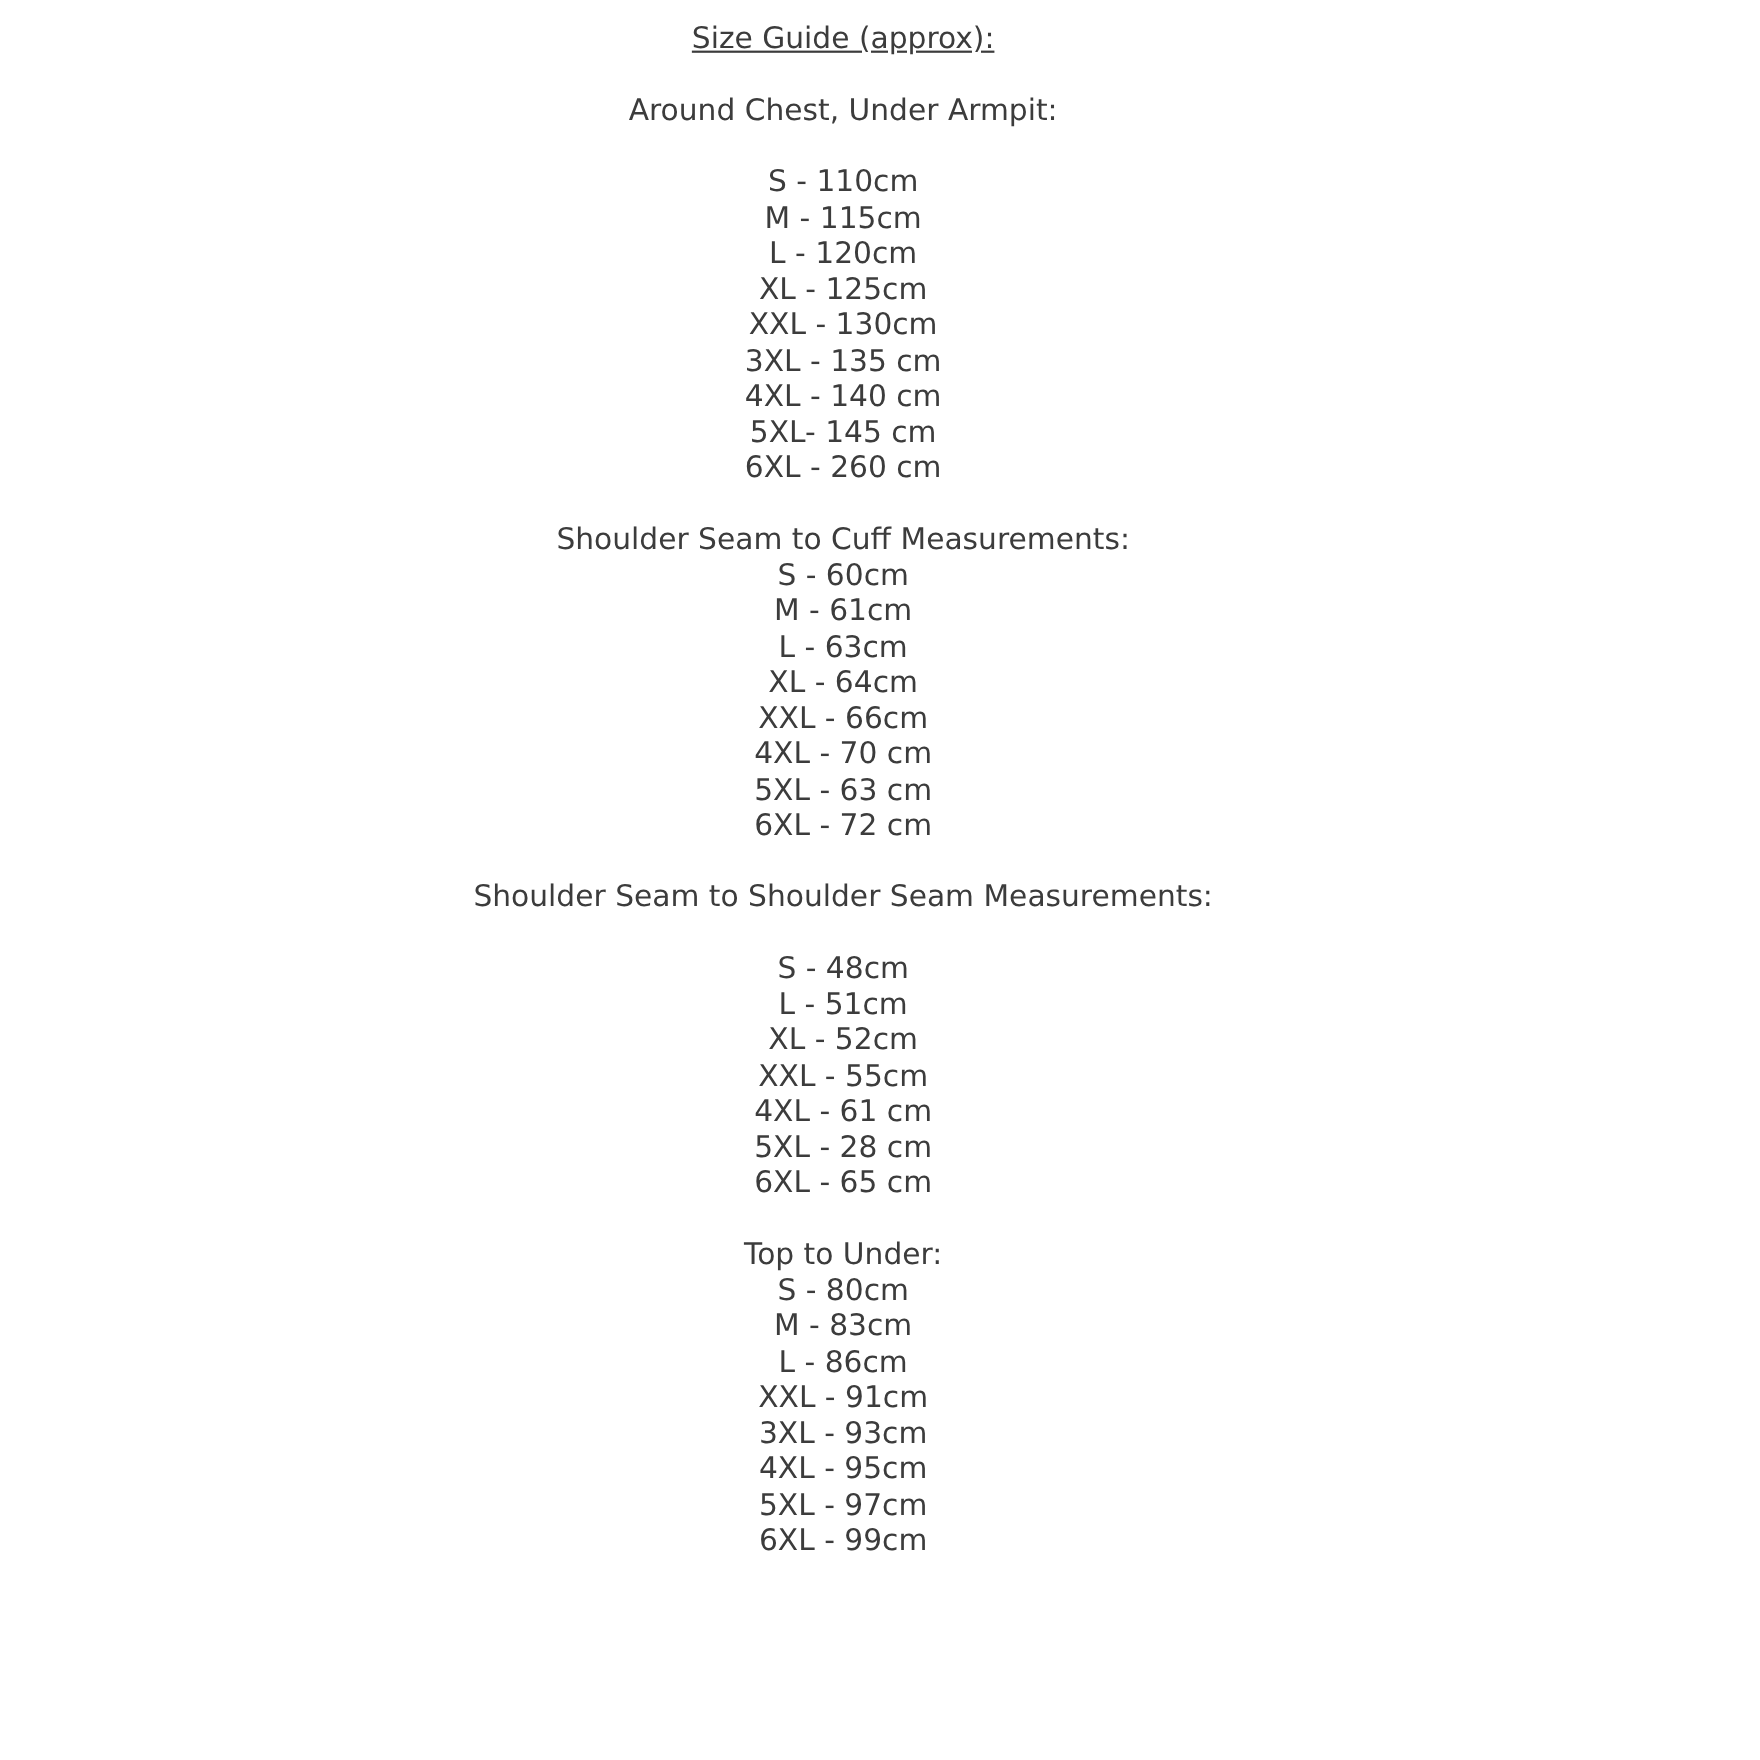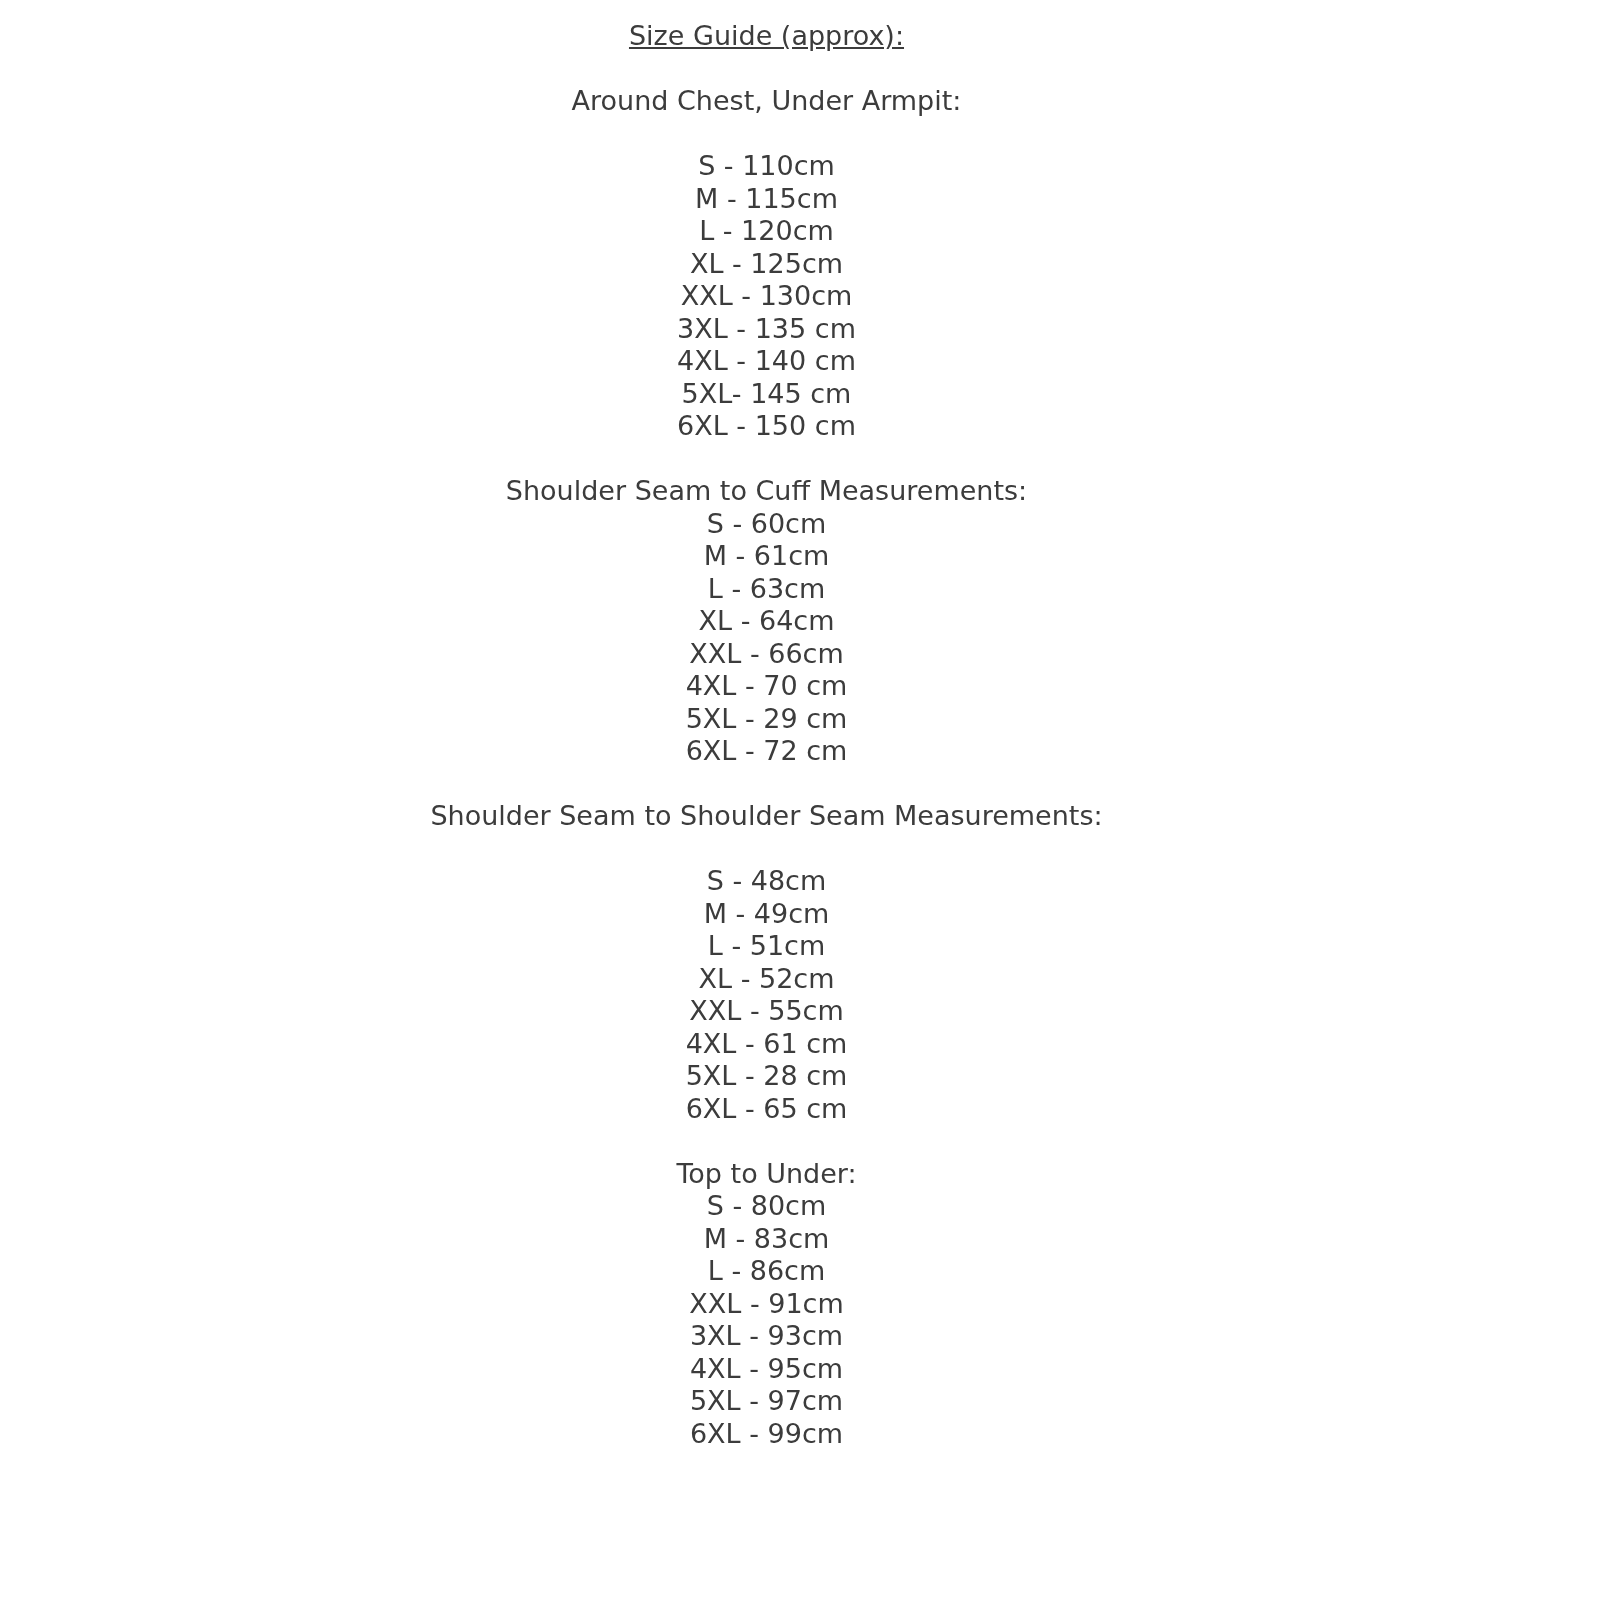--- a/index.html
+++ b/index.html
@@ -44,38 +44,37 @@
   <div class="line heading">Around Chest, Under Armpit:</div>
   <div class="blank"></div>
   <div class="line">S - 110cm</div>
   <div class="line">M - 115cm</div>
   <div class="line">L - 120cm</div>
   <div class="line">XL - 125cm</div>
   <div class="line">XXL - 130cm</div>
   <div class="line">3XL - 135 cm</div>
   <div class="line">4XL - 140 cm</div>
   <div class="line">5XL- 145 cm</div>
-  <div class="line">6XL - 150 cm</div>
+  <div class="line">6XL - 260 cm</div>
   <div class="blank"></div>
 
   <div class="line heading">Shoulder Seam to Cuff Measurements:</div>
   <div class="line">S - 60cm</div>
   <div class="line">M - 61cm</div>
   <div class="line">L - 63cm</div>
   <div class="line">XL - 64cm</div>
   <div class="line">XXL - 66cm</div>
   <div class="line">4XL - 70 cm</div>
-  <div class="line">5XL - 29 cm</div>
+  <div class="line">5XL - 63 cm</div>
   <div class="line">6XL - 72 cm</div>
   <div class="blank"></div>
 
   <div class="line heading">Shoulder Seam to Shoulder Seam Measurements:</div>
   <div class="blank"></div>
   <div class="line">S - 48cm</div>
-  <div class="line">M - 49cm</div>
   <div class="line">L - 51cm</div>
   <div class="line">XL - 52cm</div>
   <div class="line">XXL - 55cm</div>
   <div class="line">4XL - 61 cm</div>
   <div class="line">5XL - 28 cm</div>
   <div class="line">6XL - 65 cm</div>
   <div class="blank"></div>
 
   <div class="line heading">Top to Under:</div>
   <div class="line">S - 80cm</div>

